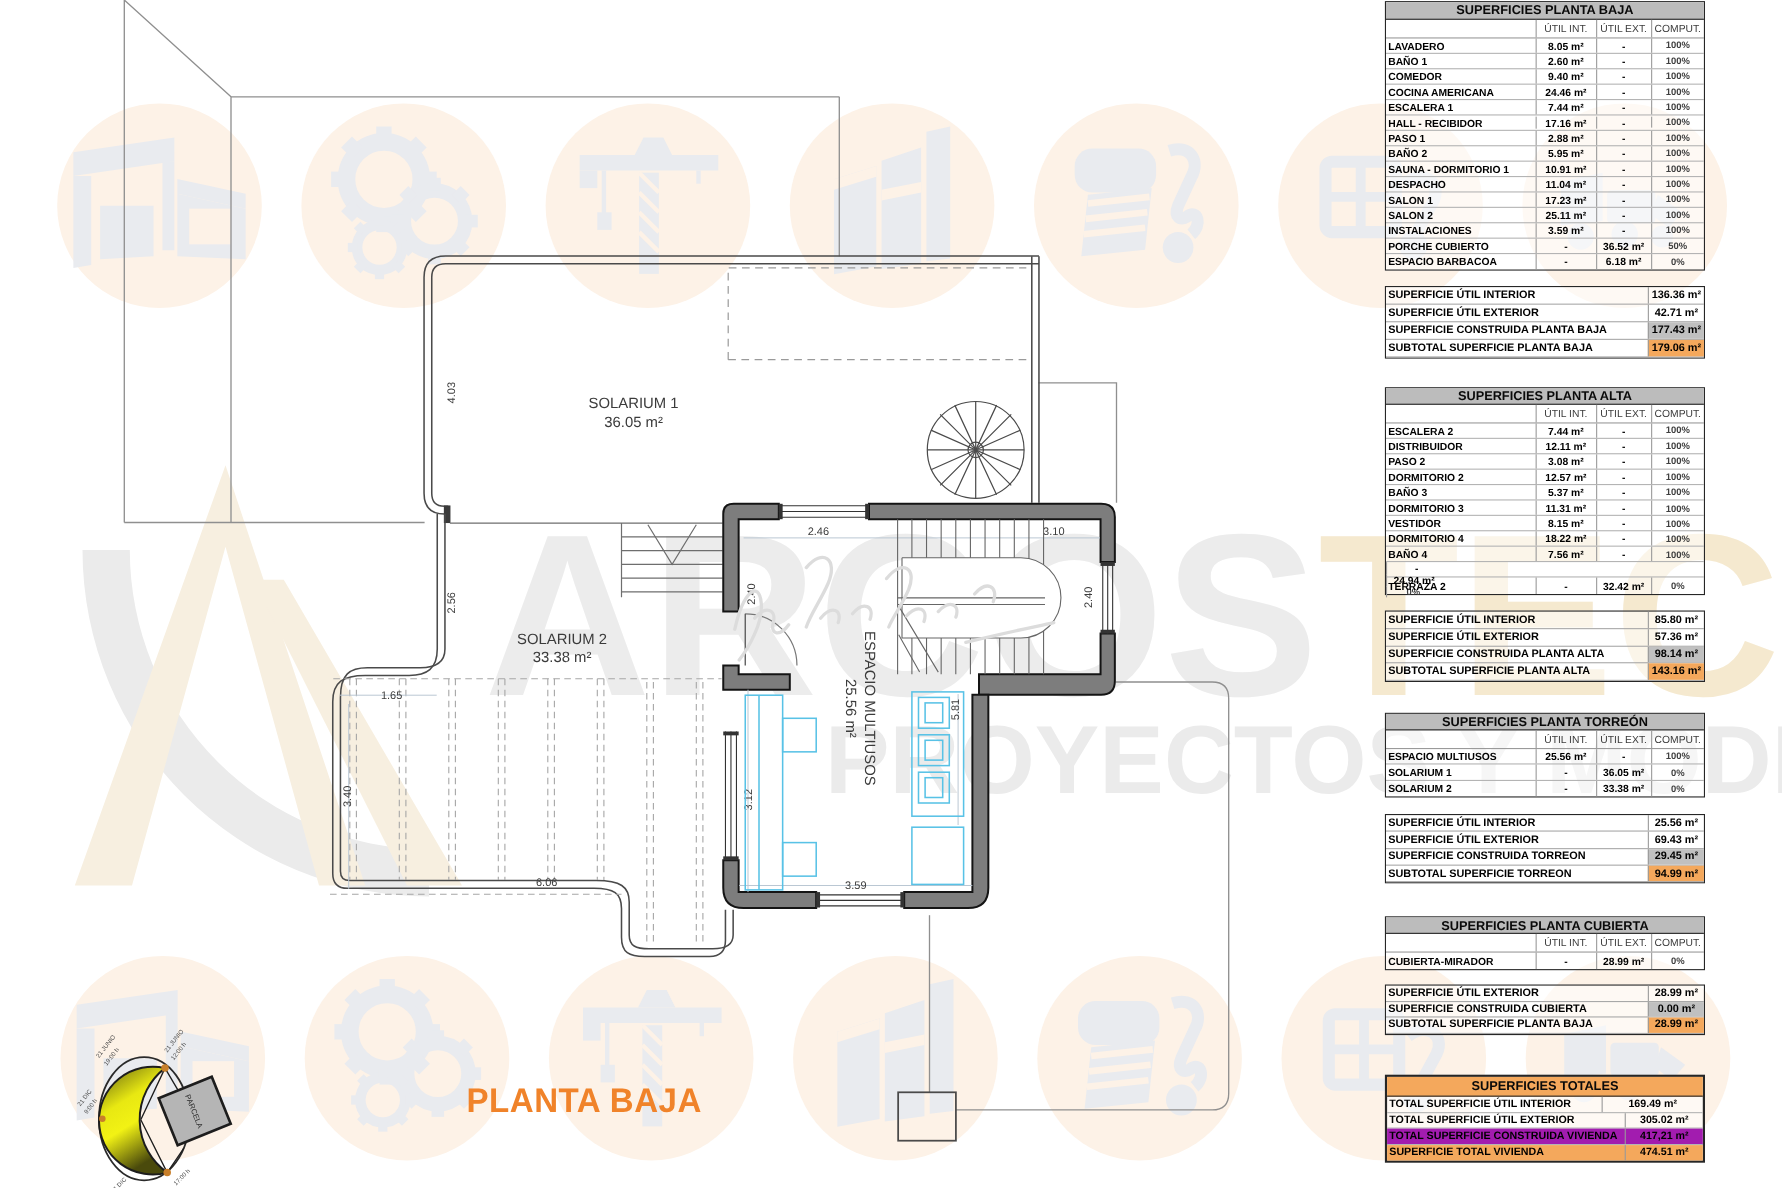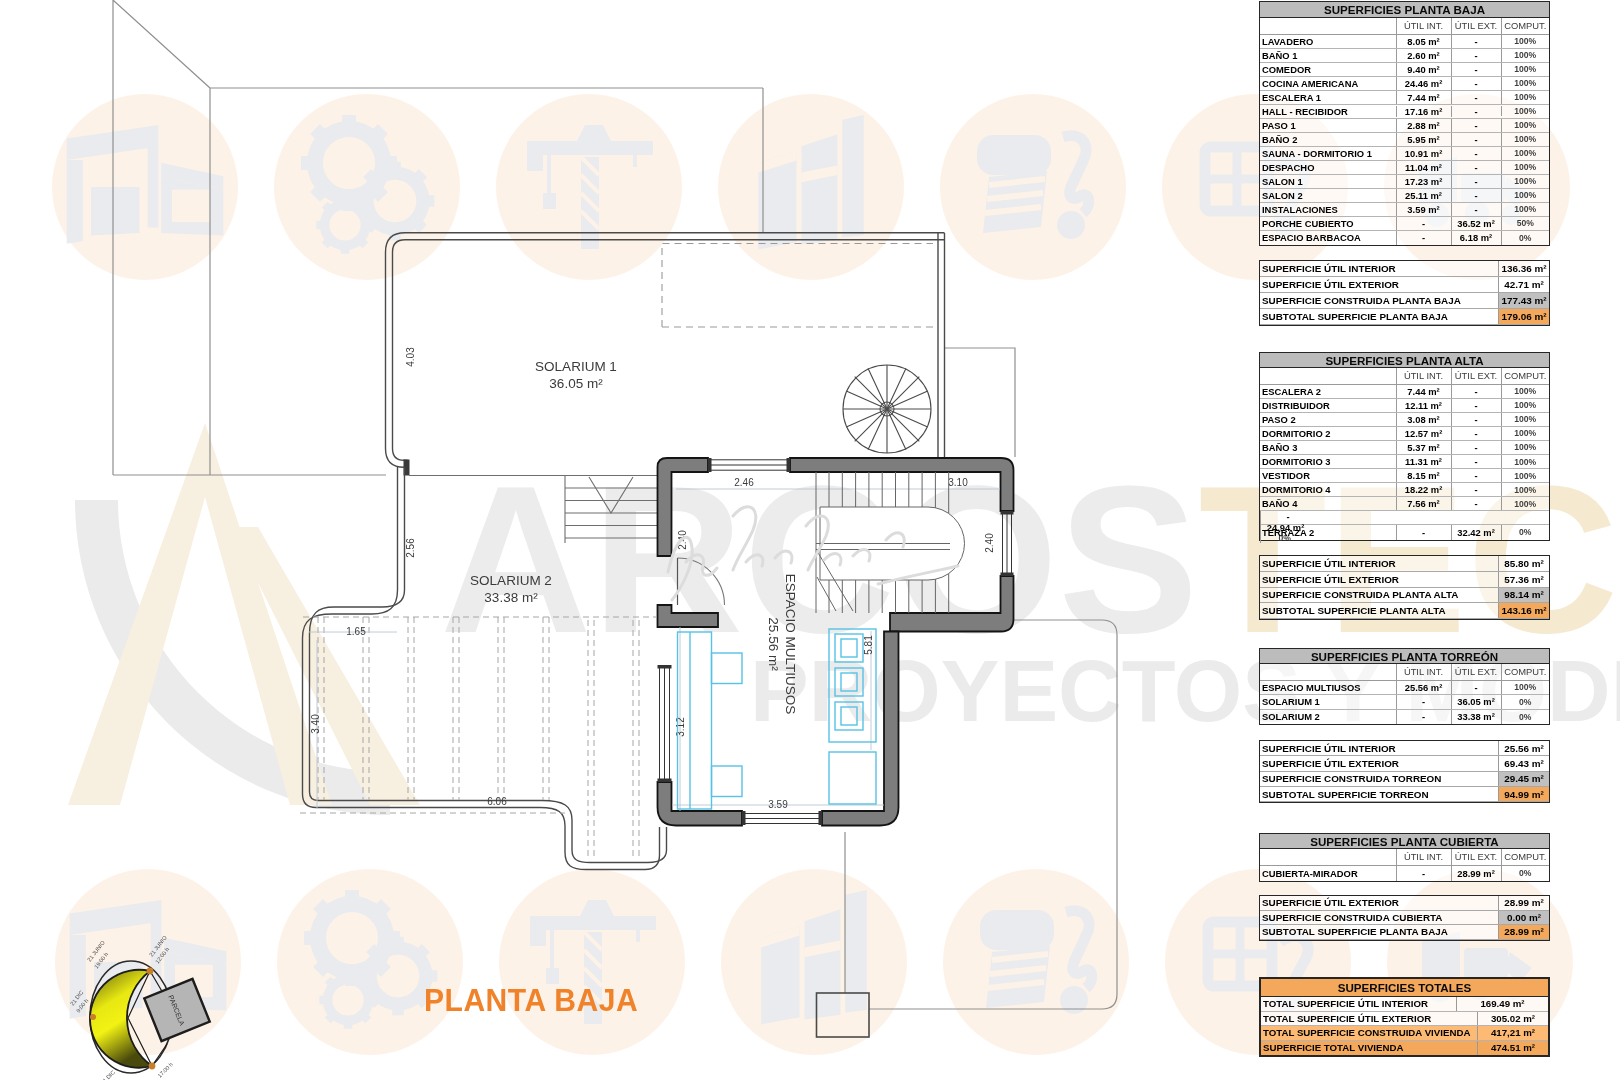--- a/index.html
+++ b/index.html
@@ -619,21 +619,21 @@
 <div class="tbl" style="top:977px;border-width:2px;">
   <div class="thead orange" style="height:18px;background:#f4a85c;">SUPERFICIES TOTALES</div>
   <div class="row" style="height:14.5px;font-size:9.7px;">
           <div class="c0">TOTAL SUPERFICIE ÚTIL INTERIOR</div>
           <div class="sv" style="width:92px;">169.49 m²</div>
         </div>
   <div class="row" style="height:14.5px;font-size:9.7px;">
           <div class="c0">TOTAL SUPERFICIE ÚTIL EXTERIOR</div>
           <div class="sv" style="width:71px;">305.02 m²</div>
         </div>
-  <div class="row gray" style="height:14.5px;font-size:9.7px;background:#fdba74;">
+  <div class="row gray" style="height:14.5px;font-size:9.7px;background:#a21caf;">
           <div class="c0">TOTAL SUPERFICIE CONSTRUIDA VIVIENDA</div>
           <div class="sv" style="width:71px;">417,21 m²</div>
         </div>
   <div class="row orange" style="height:14.5px;font-size:9.7px;background:#f4a85c;">
           <div class="c0">SUPERFICIE TOTAL VIVIENDA</div>
           <div class="sv" style="width:71px;">474.51 m²</div>
         </div>
 </div>
 </div>
 

